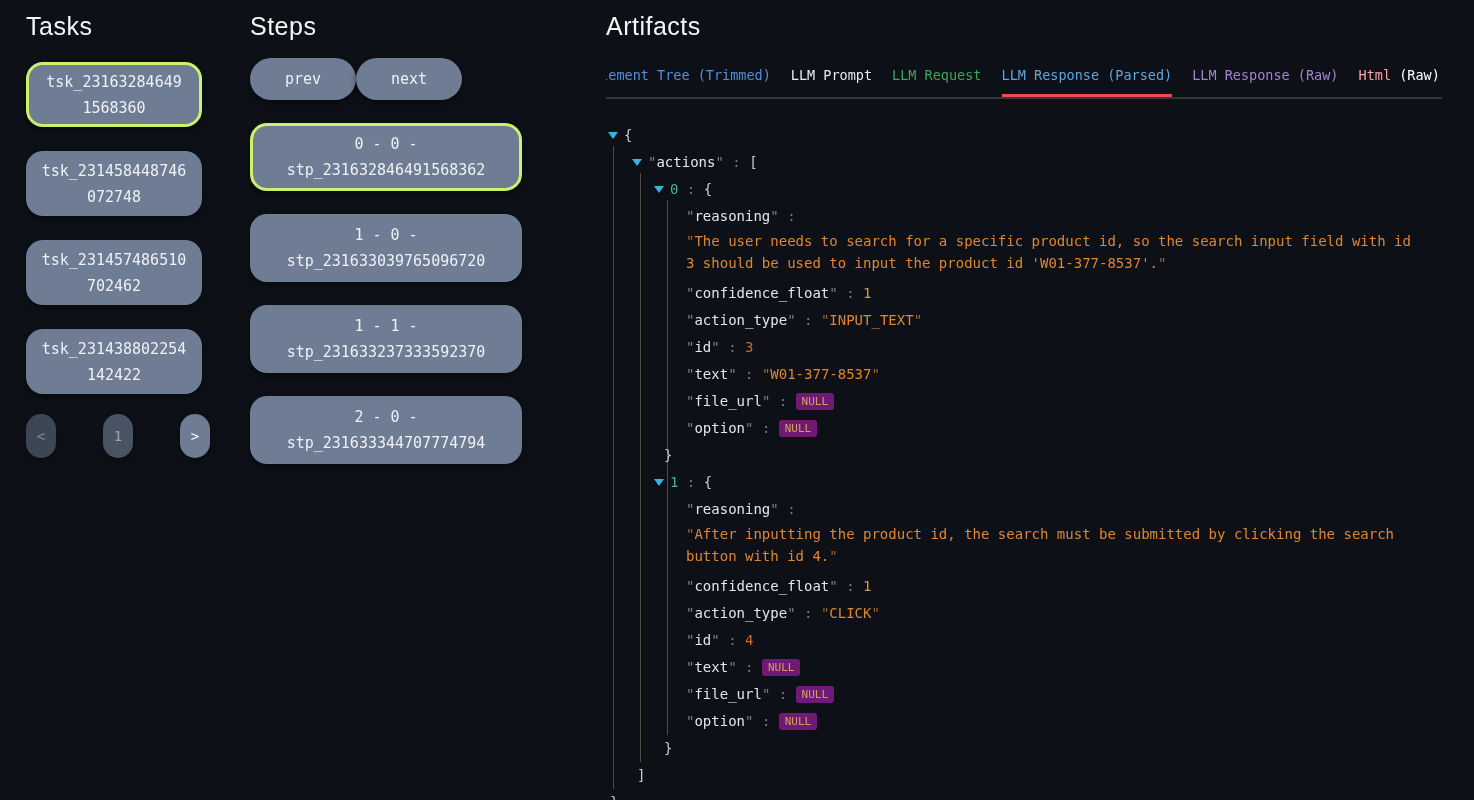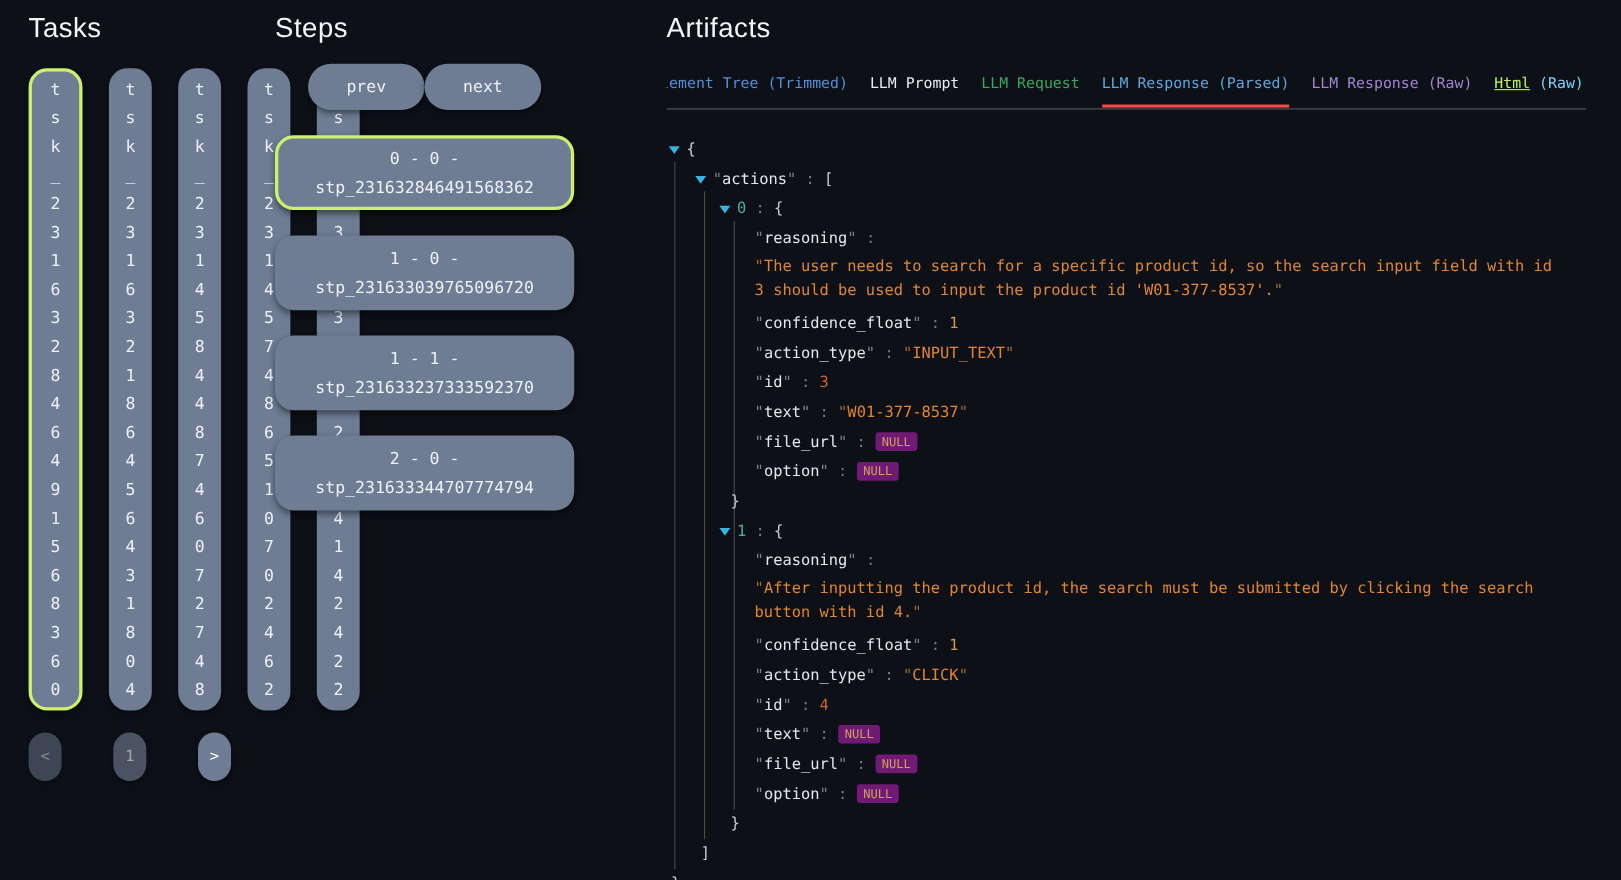--- a/index.html
+++ b/index.html
@@ -12,40 +12,40 @@
     font-family:"DejaVu Sans Mono","Liberation Mono",monospace;color:#eef1f5;
   }
   .app{position:relative;width:1474px;height:800px}
   .col-title{
     font-family:"Liberation Sans",sans-serif;font-weight:500;font-size:25px;
     letter-spacing:.5px;color:#f4f6f8;margin:0;
   }
 
   
   .tasks{position:absolute;left:26px;top:12px;width:186px}
-  .task-list{margin-top:21px;display:flex;gap:24px;width:176px}
+  .task-list{margin-top:21px;display:flex;flex-direction:column;gap:24px;width:176px}
   .task-btn{
     width:176px;min-height:65px;background:var(--btn);border:none;border-radius:17px;
     color:#eef1f5;font:15px/26px "DejaVu Sans Mono","Liberation Mono",monospace;
     text-align:center;padding:6px 15px;word-break:break-all;
     box-shadow:0 3px 6px rgba(0,0,0,.45);cursor:pointer;
   }
   .task-btn.selected{border:3px solid var(--accent);padding:3px 17px}
   .pagination{display:flex;justify-content:space-between;width:184px;margin-top:20px}
   .pg{
     width:30px;height:44px;border-radius:16px;border:none;background:var(--btn);
     color:#fff;font:14px "DejaVu Sans Mono","Liberation Mono",monospace;
     box-shadow:0 3px 6px rgba(0,0,0,.45);cursor:pointer;
   }
   .pg.dim-strong{opacity:.5}
   .pg.dim{opacity:.62}
 
   
   .steps{position:absolute;left:250px;top:12px;width:272px}
-  .step-nav{margin-top:17px;display:flex;justify-content:center;width:272px}
+  .step-nav{margin-top:17px;display:flex;justify-content:flex-start;width:272px}
   .nav-btn{
     width:106px;height:42px;border:none;border-radius:21px;background:var(--btn);
     color:#eef1f5;font:15px "DejaVu Sans Mono","Liberation Mono",monospace;
     box-shadow:0 3px 6px rgba(0,0,0,.45);cursor:pointer;
   }
   .step-list{margin-top:23px;display:flex;flex-direction:column;gap:23px}
   .step-btn{
     width:272px;min-height:68px;background:var(--btn);border:none;border-radius:17px;
     color:#eef1f5;font:15px/26px "DejaVu Sans Mono","Liberation Mono",monospace;
     text-align:center;padding:8px 14px;box-shadow:0 3px 6px rgba(0,0,0,.45);cursor:pointer;
@@ -92,21 +92,20 @@
 </style>
 </head>
 <body>
 
 <div class="app">
 
   <aside class="tasks">
     <h1 class="col-title">Tasks</h1>
     <div class="task-list">
         <button class="task-btn selected">tsk_231632846491568360</button>
-        <button class="task-btn">tsk_231632186456431804</button>
         <button class="task-btn">tsk_231458448746072748</button>
         <button class="task-btn">tsk_231457486510702462</button>
         <button class="task-btn">tsk_231438802254142422</button>
       </div>
     <div class="pagination">
       <button class="pg dim-strong">&lt;</button>
       <button class="pg dim">1</button>
       <button class="pg">&gt;</button>
     </div>
   </aside>
@@ -127,21 +126,21 @@
 
   <main class="artifacts">
     <h1 class="col-title">Artifacts</h1>
     <div class="tabbar">
       <div class="tabstrip">
           <span class="tab" style="color: rgb(83, 144, 214);">Element Tree (Trimmed)</span>
           <span class="tab" style="color: rgb(232, 234, 236);">LLM Prompt</span>
           <span class="tab" style="color: rgb(62, 166, 91); text-align: center;">LLM Request</span>
           <span class="tab active" style="color: rgb(94, 166, 222);">LLM Response (Parsed)</span>
           <span class="tab" style="color: rgb(161, 133, 210);">LLM Response (Raw)</span>
-          <span class="tab"><span style="color: #bef264; text-decoration: underline;">Html</span><span style="color: #7dd3fc;"> (Raw)</span></span>
+          <span class="tab"><span style="color: #fca5a5;">Html</span><span style="color: #ffffff;"> (Raw)</span></span>
         </div>
     </div>
     <div class="json-tree">
       <div class="guide" style="left:7px;top:24px;height:643px"></div>
       <div class="guide" style="left:34px;top:51px;height:589px"></div>
       <div class="guide" style="left:61px;top:78px;height:535px"></div>
       <div>
           <div class="row l0"><span class="arrow"></span><span class="tp">{</span></div>
           <div class="row l1"><span class="arrow"></span><span class="tk"><span class="q">"</span><span>actions</span><span class="q">"</span></span><span class="tc"> : </span><span class="tp">[</span></div>
           <div class="row l2"><span class="arrow"></span><span class="tx">0</span><span class="tc"> : </span><span class="tp">{</span></div>

